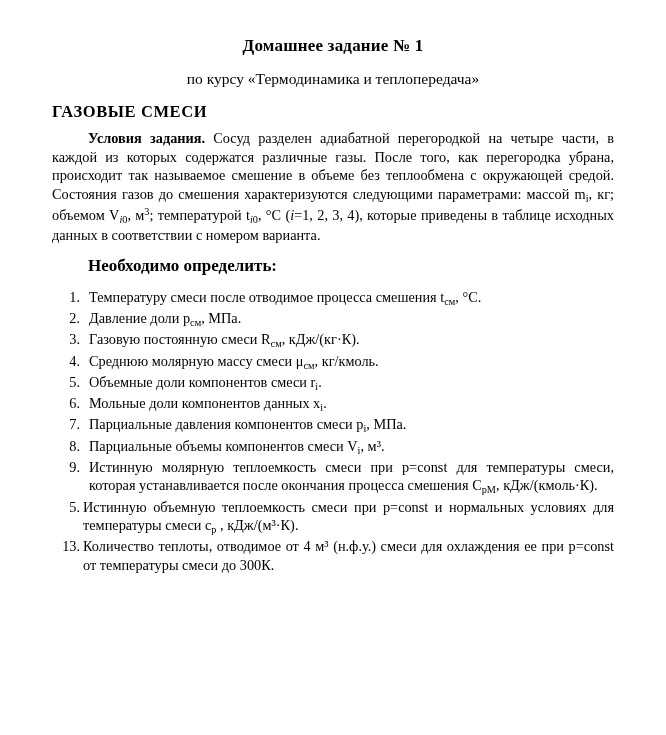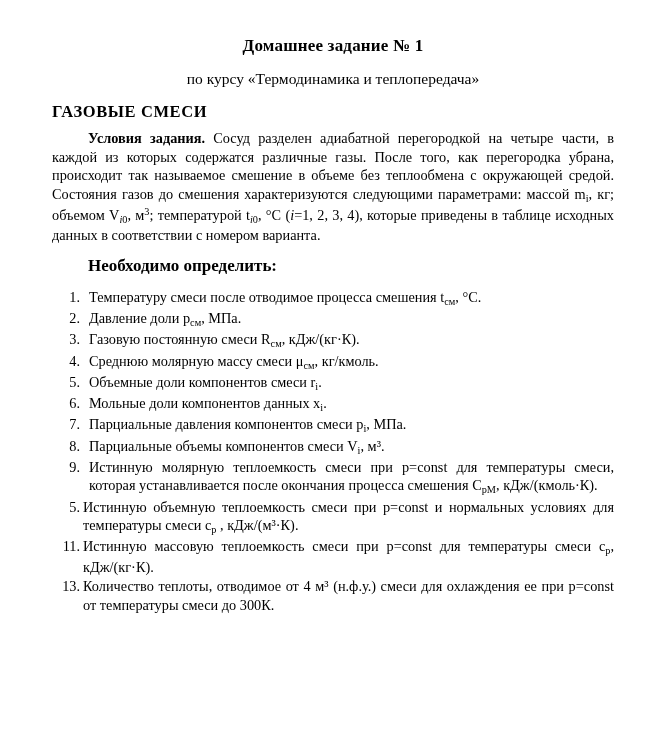--- a/index.html
+++ b/index.html
@@ -139,22 +139,18 @@
     </li>
     <li>
       <span class="num">9.</span>
       <span class="txt"><span>Истинную молярную теплоемкость смеси при p=const для температуры смеси, которая устанавливается после окончания процесса смешения  C</span><sub>рМ</sub><span>, кДж/(кмоль·К).</span></span>
     </li>
     <li class="tight">
       <span class="num">5.</span>
       <span class="txt"><span>Истинную объемную теплоемкость смеси при p=const и нормальных условиях для температуры смеси c</span><sub>р</sub><span> , кДж/(м³·К).</span></span>
     </li>
     <li class="tight">
-      <span class="num">11.</span>
-      <span class="txt"><span>Истинную   массовую   теплоемкость  смеси при p=const для температуры смеси  c</span><sub>р</sub><span>, кДж/(кг·К).</span></span>
-    </li>
-    <li class="tight">
       <span class="num">13.</span>
       <span class="txt"><span>Количество  теплоты,  отводимое от 4 м³ (н.ф.у.) смеси для охлаждения ее при p=const от температуры смеси до 300К.</span></span>
     </li>
   </ol>
 
 </div>
 
 </body></html>

